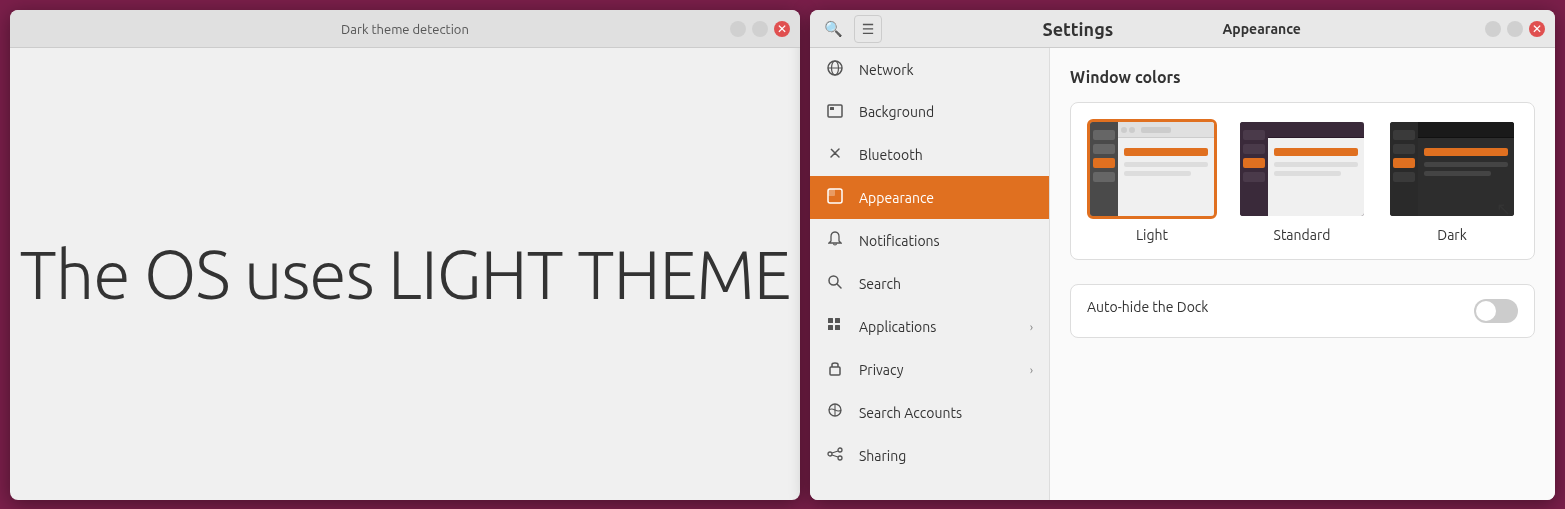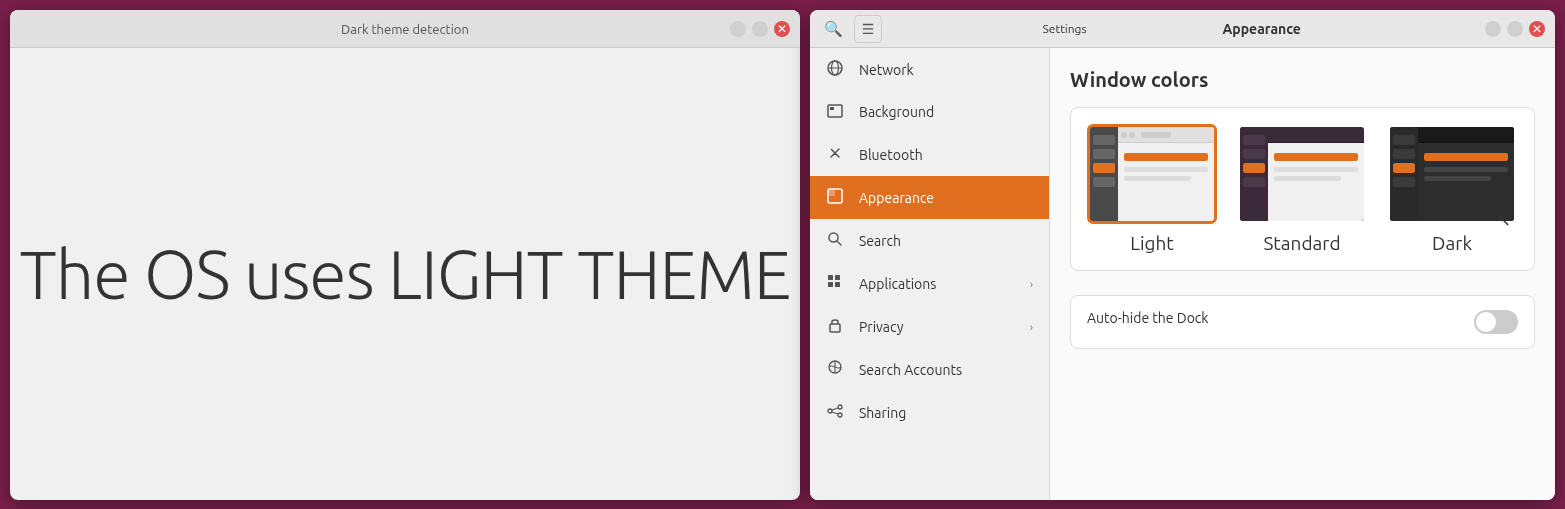--- a/index.html
+++ b/index.html
@@ -125,22 +125,22 @@
       justify-content: center;
       border-radius: 4px;
       color: #555;
       font-size: 15px;
     }
 
     .settings-title-center {
       position: absolute;
       left: 50%;
       transform: translateX(-140px);
-      font-size: 12px;
-      font-weight: 400;
+      font-size: 18px;
+      font-weight: 700;
       color: #333;
     }
 
     .menu-btn {
       width: 28px;
       height: 28px;
       background: transparent;
       border: 1px solid #ccc;
       cursor: pointer;
       display: flex;
@@ -219,21 +219,21 @@
 
     
     .content-area {
       flex: 1;
       padding: 20px;
       overflow-y: auto;
       background: #fafafa;
     }
 
     .section-title {
-      font-size: 20px;
+      font-size: 16px;
       font-weight: 600;
       color: #333;
       margin-bottom: 16px;
     }
 
     
     .theme-grid {
       display: flex;
       gap: 20px;
       flex-wrap: wrap;
@@ -259,21 +259,21 @@
       overflow: hidden;
       position: relative;
       border: 3px solid transparent;
     }
 
     .theme-preview.selected {
       border-color: #e07020;
     }
 
     .theme-label {
-      font-size: 19px;
+      font-size: 14px;
       color: #333;
     }
 
     
     .dock-section {
       margin-top: 8px;
     }
 
     .dock-title {
       font-size: 15px;
@@ -385,20 +385,29 @@
         <span class="label">Bluetooth</span>
       </div>
       <div class="sidebar-item active">
         <span class="icon">
           <svg width="16" height="16" viewBox="0 0 16 16" fill="none">
             <rect x="1" y="1" width="14" height="14" rx="2" stroke="white" stroke-width="1.5"></rect>
             <rect x="1" y="1" width="7" height="7" rx="1" fill="white" opacity="0.3"></rect>
           </svg>
         </span>
         <span class="label">Appearance</span>
+      </div>
+      <div class="sidebar-item">
+        <span class="icon">
+          <svg width="14" height="16" viewBox="0 0 14 16" fill="none">
+            <path d="M7 1 C4 1 3 3.5 3 5.5 L3 10 L1 12 L13 12 L11 10 L11 5.5 C11 3.5 10 1 7 1Z" stroke="#555" stroke-width="1.3" fill="none"></path>
+            <path d="M5.5 12.5 C5.5 13.3 6.2 14 7 14 C7.8 14 8.5 13.3 8.5 12.5" stroke="#555" stroke-width="1.2" fill="none"></path>
+          </svg>
+        </span>
+        <span class="label">Notifications</span>
       </div>
       <div class="sidebar-item">
         <span class="icon">
           <svg width="16" height="16" viewBox="0 0 16 16" fill="none">
             <circle cx="6.5" cy="6.5" r="4.5" stroke="#555" stroke-width="1.5"></circle>
             <line x1="10" y1="10" x2="14" y2="14" stroke="#555" stroke-width="1.5" stroke-linecap="round"></line>
           </svg>
         </span>
         <span class="label">Search</span>
       </div>

